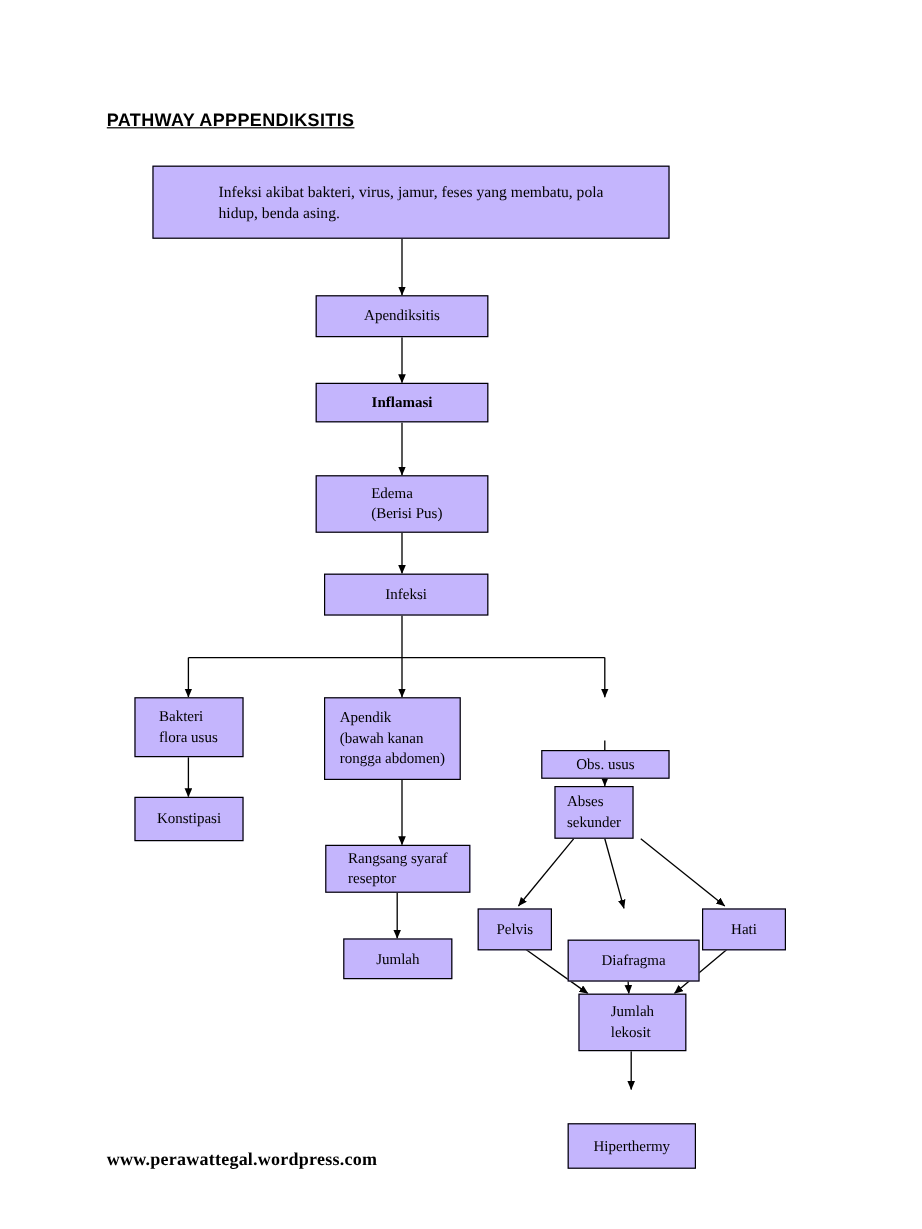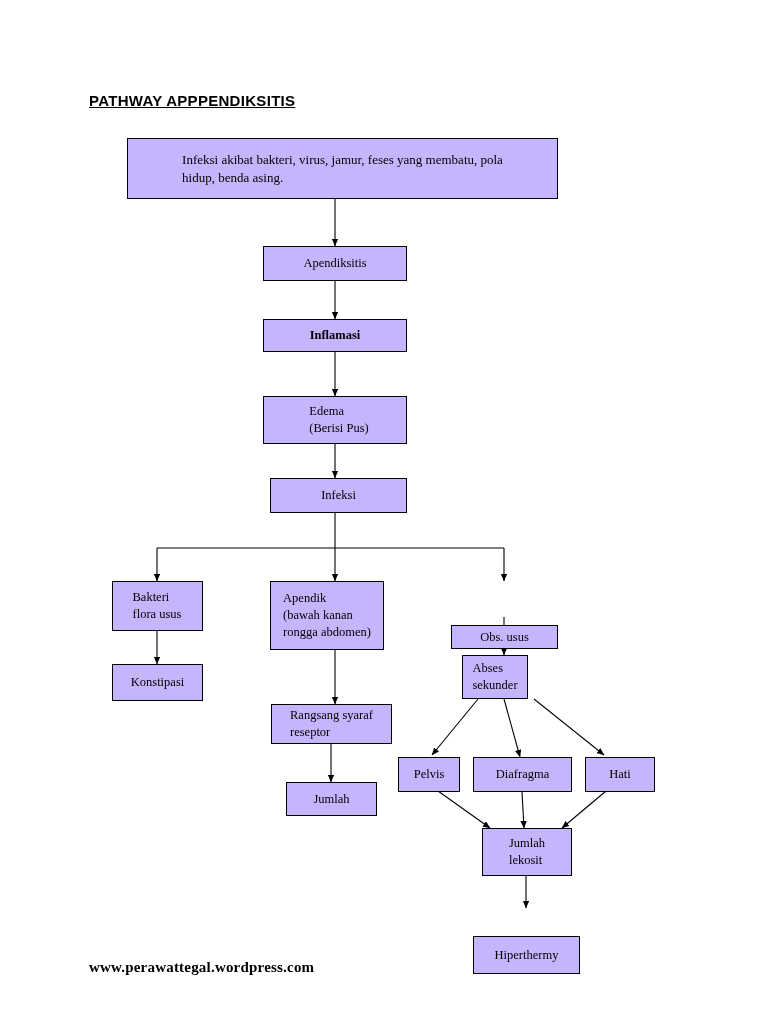--- a/index.html
+++ b/index.html
@@ -141,21 +141,21 @@
   <div class="node" style="left:112px; top:664px; width:91px; height:37px;">Konstipasi</div>
 
   <div class="node" style="left:462px; top:655px; width:66px; height:44px;">Abses
 sekunder</div>
 
   <div class="node" style="left:271px; top:704px; width:121px; height:40px;">Rangsang syaraf
 reseptor</div>
 
   <div class="node" style="left:398px; top:757px; width:62px; height:35px;">Pelvis</div>
 
-  <div class="node" style="left:473px; top:757px; width:99px; height:35px;">Diafragma</div>
+  <div class="node" style="left:473px; top:783px; width:110px; height:35px;">Diafragma</div>
 
   <div class="node" style="left:585px; top:757px; width:70px; height:35px;">Hati</div>
 
   <div class="node" style="left:286px; top:782px; width:91px; height:34px;">Jumlah</div>
 
   <div class="node" style="left:482px; top:828px; width:90px; height:48px; ">Jumlah
 lekosit</div>
 
   <div class="node" style="left:473px; top:908px; width:107px; height:38px;margin-top:28px;">Hiperthermy</div>
 

